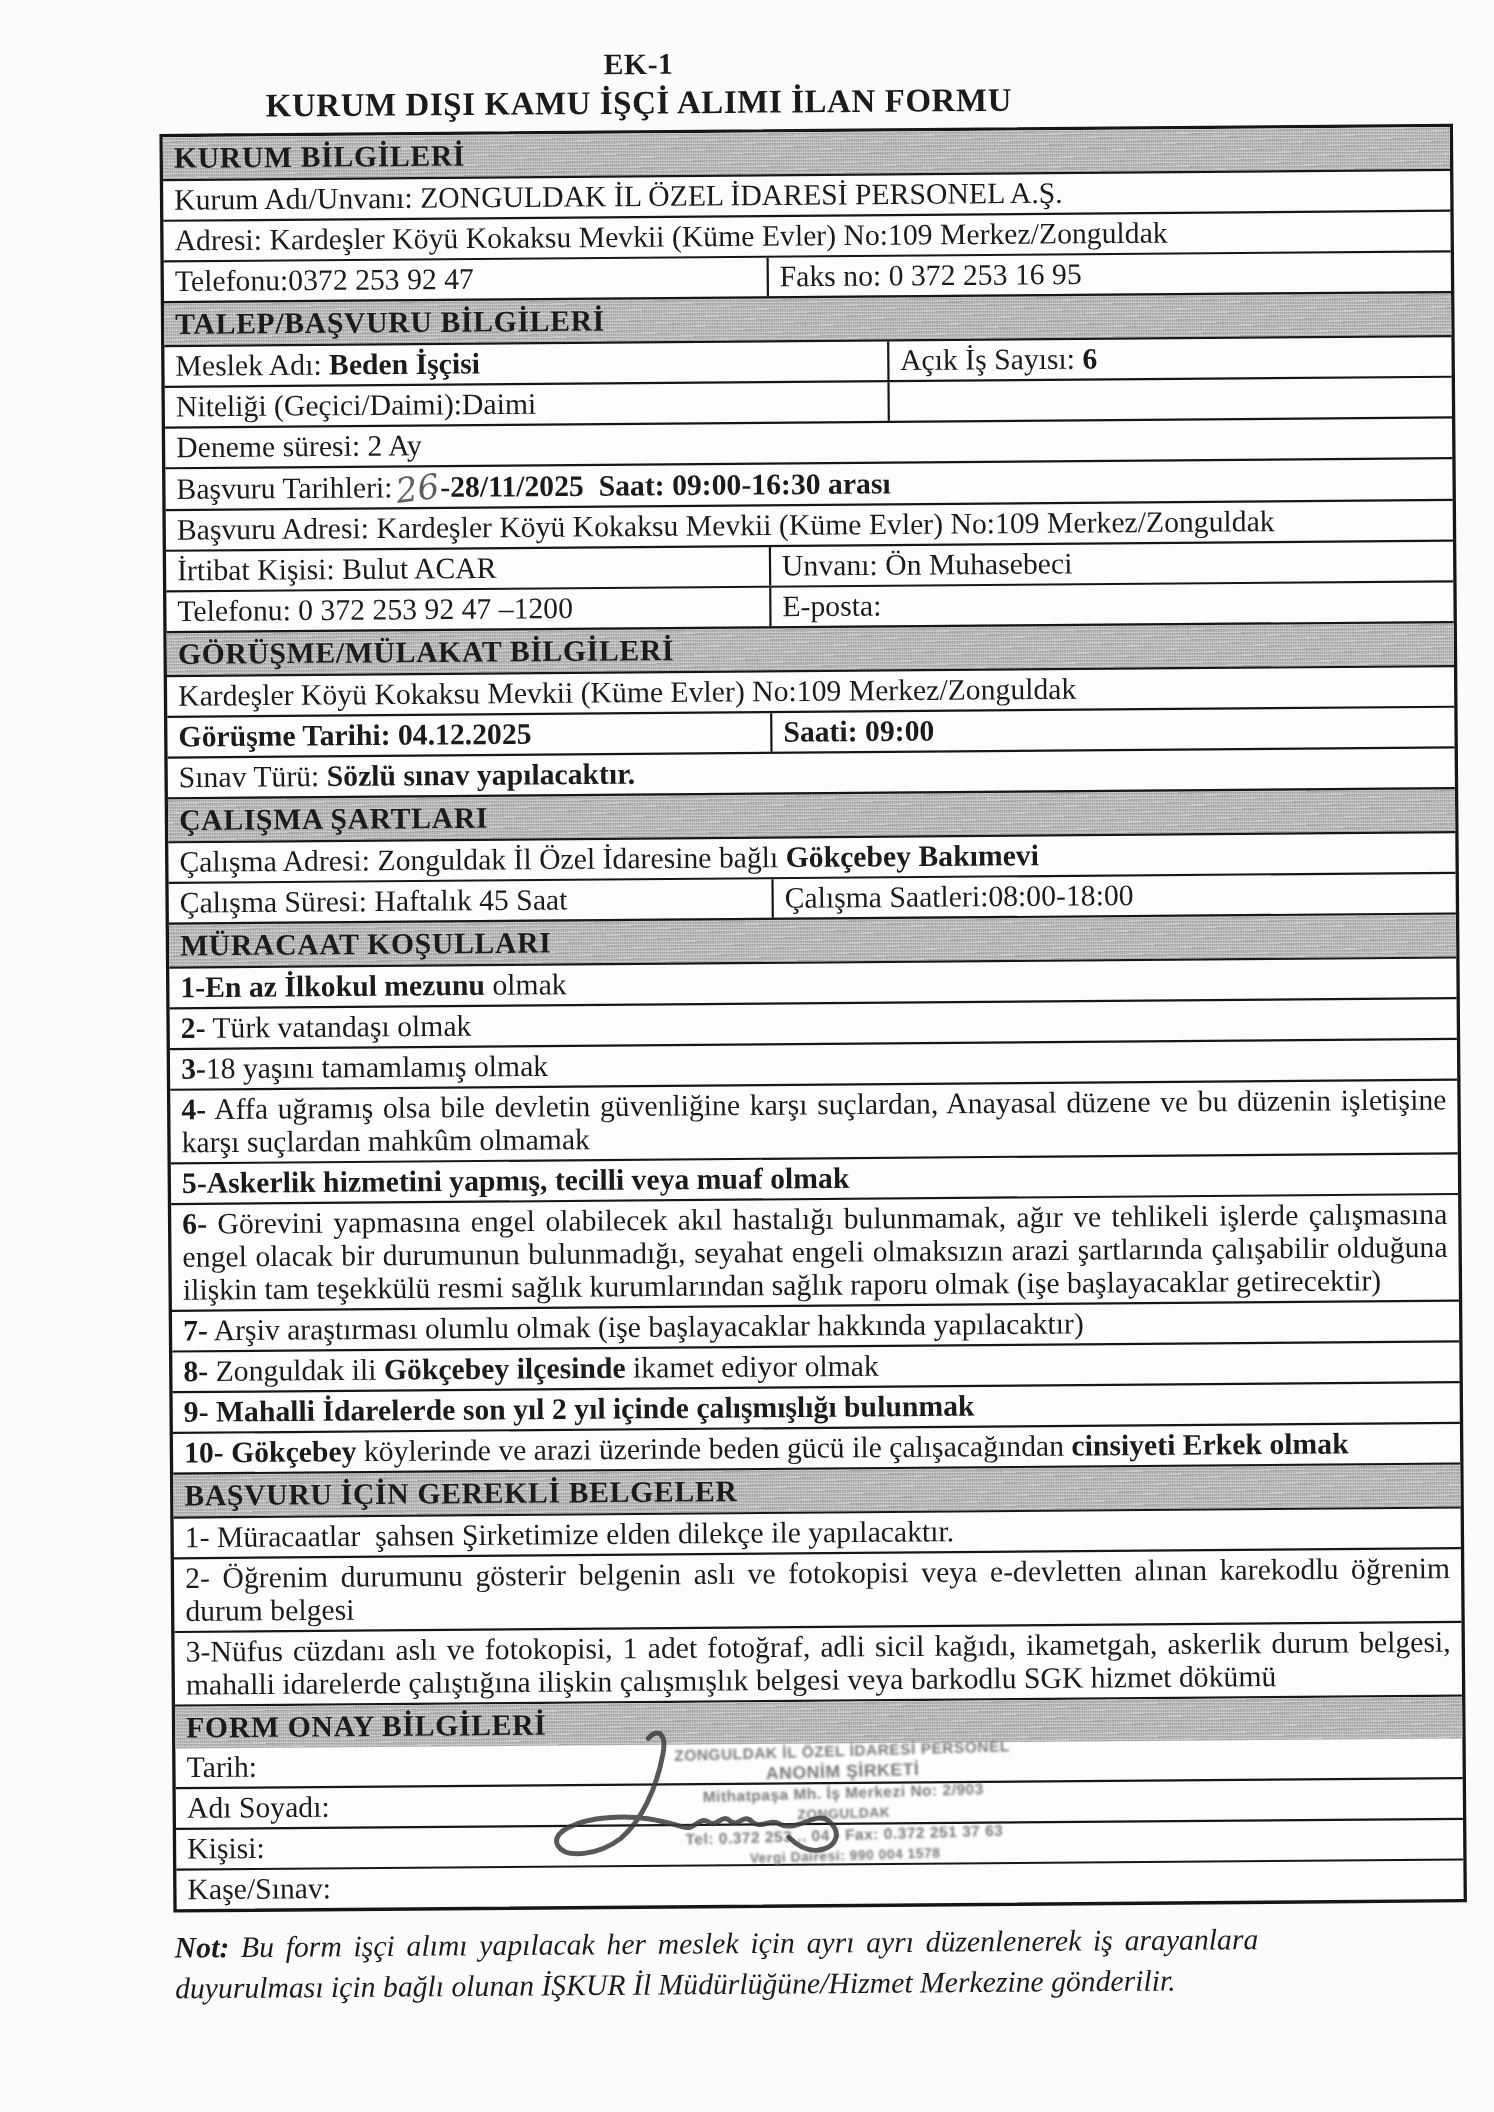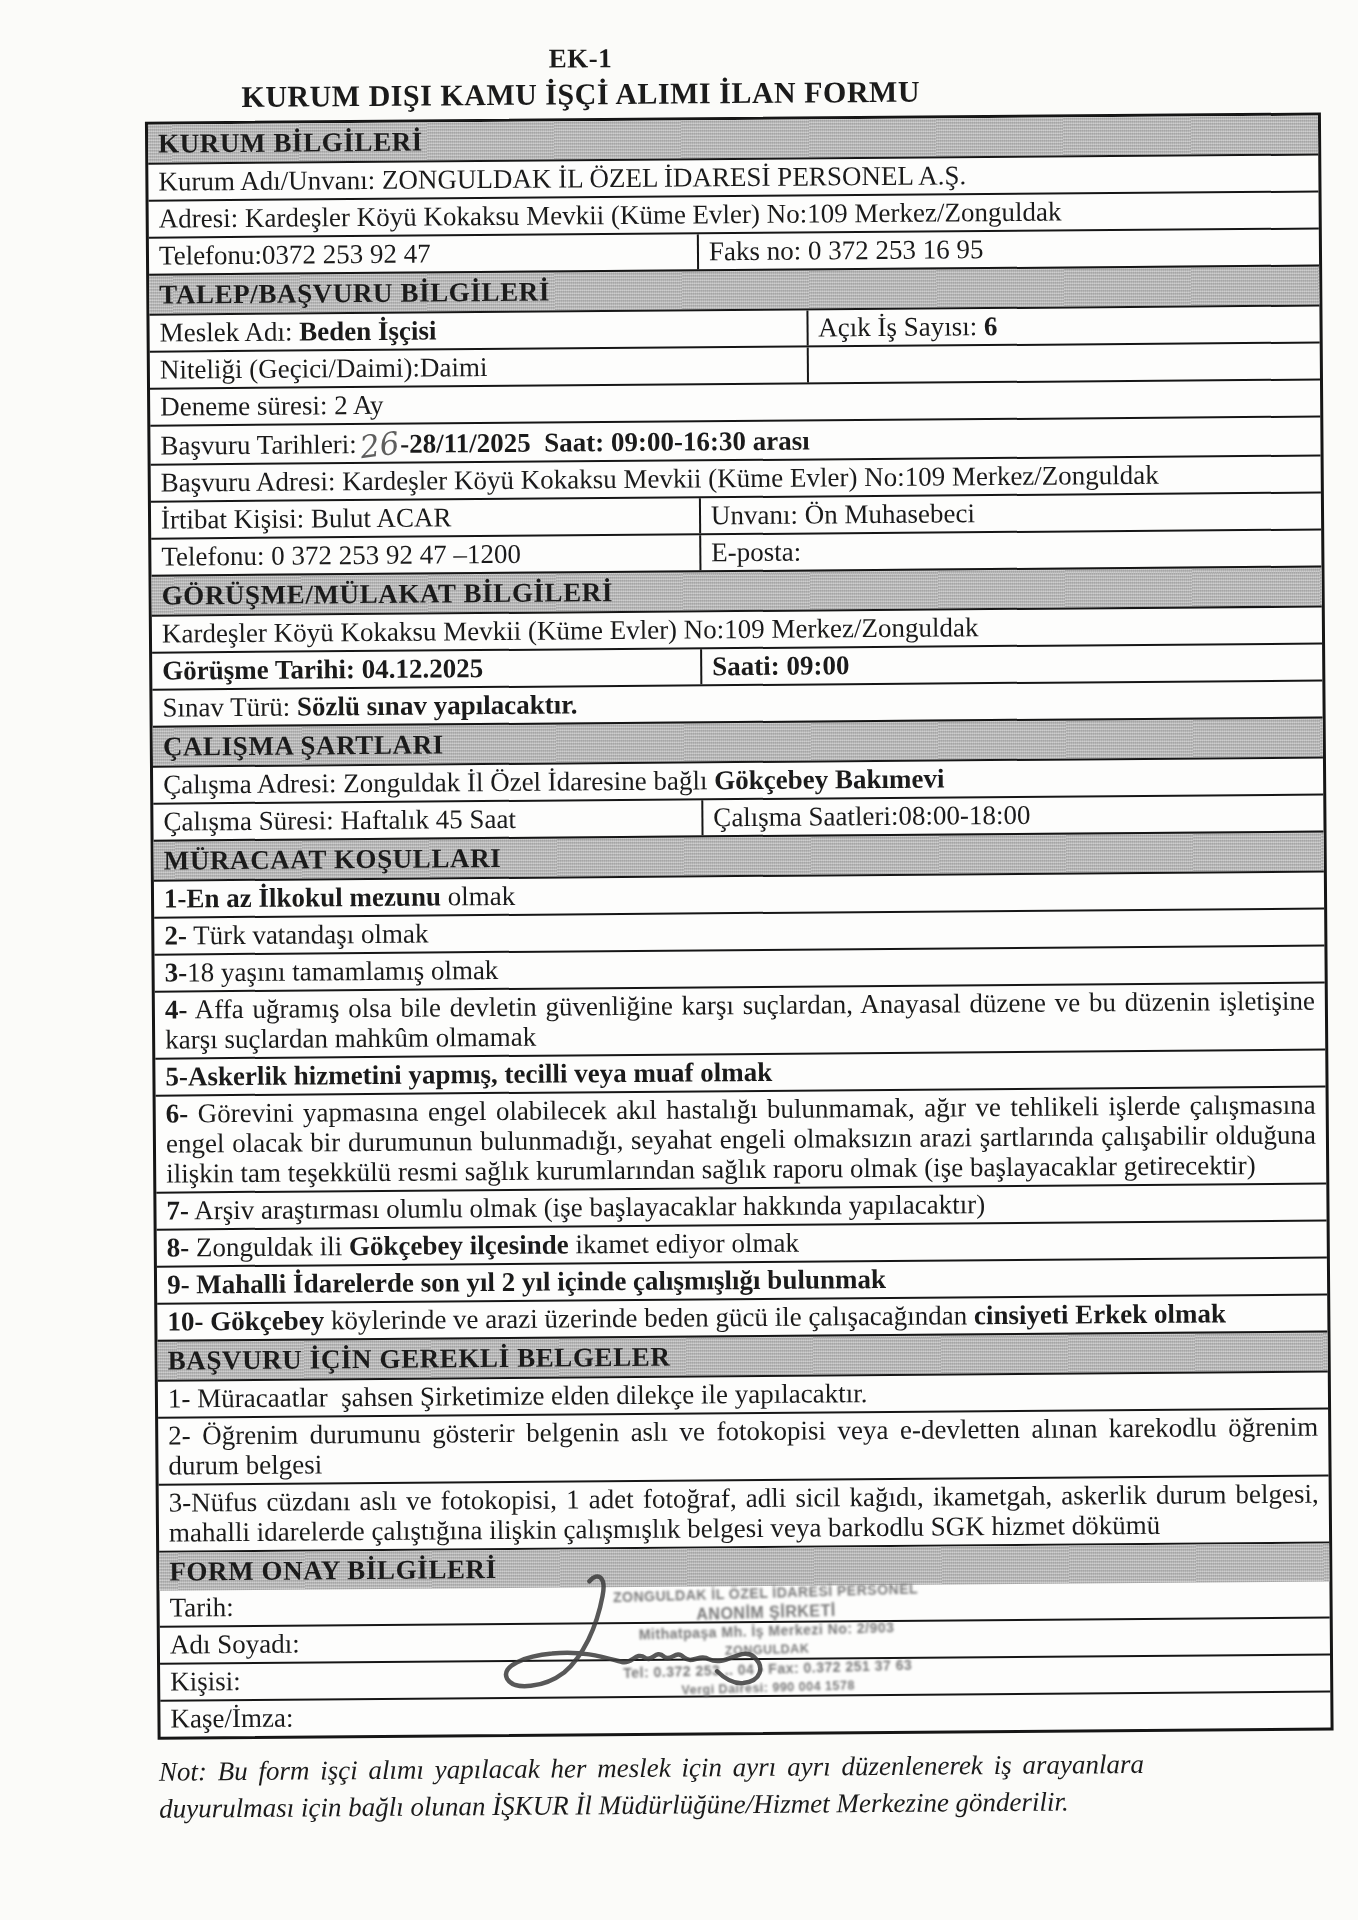--- a/index.html
+++ b/index.html
@@ -56,21 +56,21 @@
   }
   .stamp div{line-height:19px;letter-spacing:0.5px;}
   .st-lg{font-size:16px;}
   .st-md{font-size:14px;}
   .st-sm{font-size:12.5px;}
   .note{
     margin:14px 0 0 150px;width:985px;
     font-size:27px;line-height:37px;font-style:italic;
     text-align:justify;
   }
-  .note .b{font-weight:normal;}
+  .note .b{font-weight:bold;}
 </style>
 </head>
 <body>
 
 <div class="skew">
 
   <div class="titles">
     <div class="ek">EK-1</div>
     <div class="formtitle">KURUM DIŞI KAMU İŞÇİ ALIMI İLAN FORMU</div>
   </div>
@@ -185,21 +185,21 @@
       <div class="row">
           <div class="cell"><span>Tarih:</span></div>
         </div>
       <div class="row" style="border-top:2px solid #161616">
           <div class="cell"><span>Adı Soyadı:</span></div>
         </div>
       <div class="row" style="border-top:2px solid #161616">
           <div class="cell"><span>Kişisi:</span></div>
         </div>
       <div class="row" style="border-top:2px solid #161616">
-          <div class="cell"><span>Kaşe/İmza:</span></div>
+          <div class="cell"><span>Kaşe/Sınav:</span></div>
         </div>
 
       <div class="stamp">
         <div class="st-md">ZONGULDAK İL ÖZEL İDARESİ PERSONEL</div>
         <div class="st-lg">ANONİM ŞİRKETİ</div>
         <div class="st-md">Mithatpaşa Mh.  İş Merkezi No: 2/903</div>
         <div class="st-sm">ZONGULDAK</div>
         <div class="st-md">Tel: 0.372 253 .. 04  -  Fax: 0.372 251 37 63</div>
         <div class="st-sm">Vergi Dairesi: 990 004 1578</div>
       </div>

